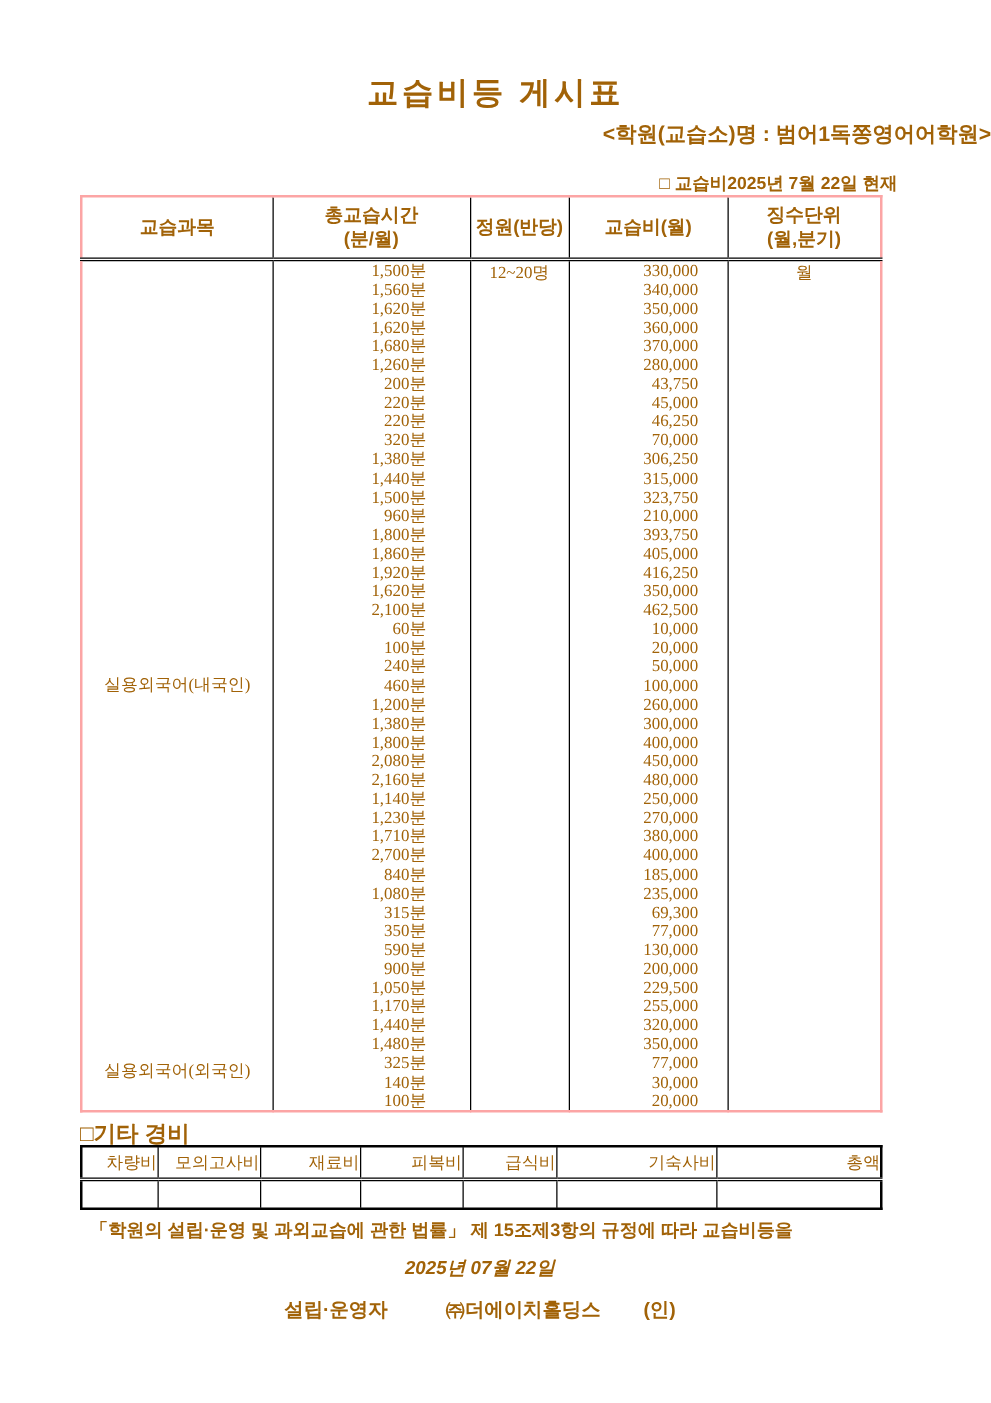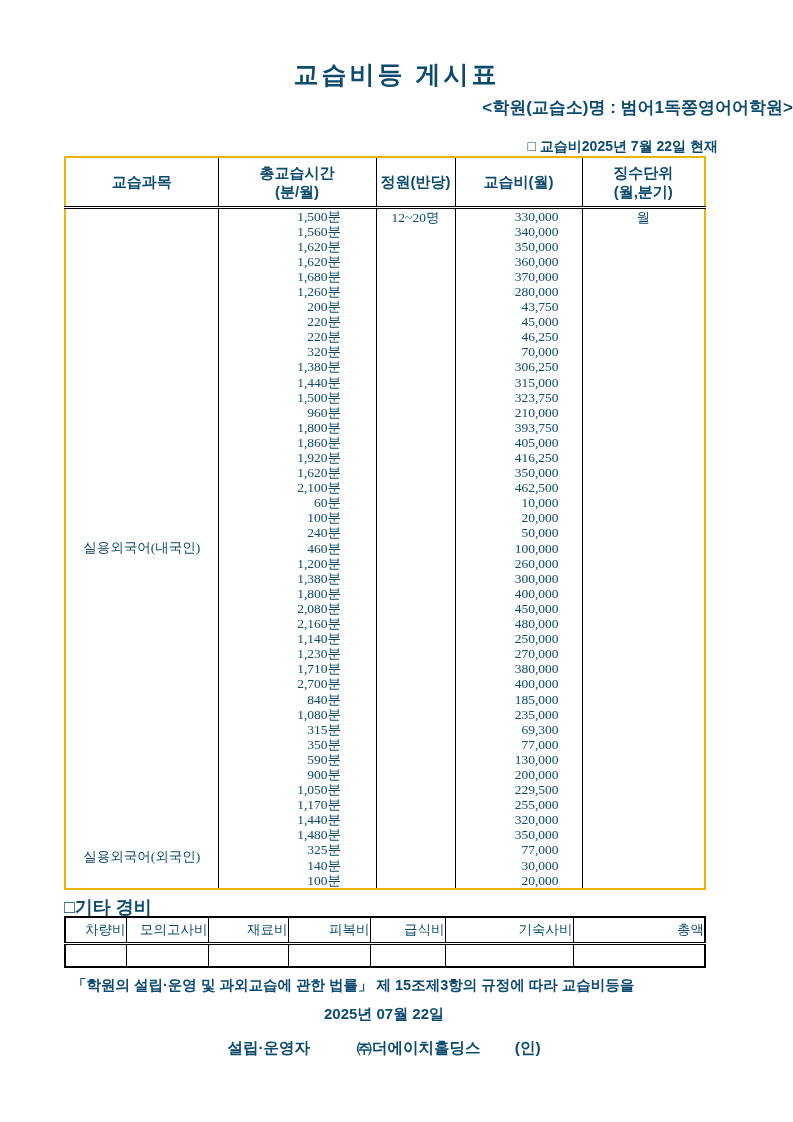--- a/index.html
+++ b/index.html
@@ -2,21 +2,21 @@
 <html lang="ko"><head>
 <meta charset="utf-8">
 <style>
   * { box-sizing: border-box; margin: 0; padding: 0; }
   html, body { background: #ffffff; }
   .page {
     position: relative;
     width: 793px;
     height: 1122px;
     background: #ffffff;
-    color: #0c4a6e;
+    color: #a16207;
     font-family: "Liberation Serif", serif;
     overflow: hidden;
   }
   .doc-title {
     padding-top: 58px;
     text-align: center;
     font-family: "Liberation Sans", sans-serif;
     font-weight: bold;
     font-size: 25px;
     line-height: 32px;
@@ -39,21 +39,21 @@
     font-family: "Liberation Sans", sans-serif;
     font-weight: bold;
     font-size: 14px;
     line-height: 20px;
   }
   table.fee-table {
     width: 640px;
     margin-left: 64px;
     border-collapse: collapse;
     table-layout: fixed;
-    border: 2px solid #eab308;
+    border: 2px solid #fca5a5;
   }
   table.fee-table th {
     border: 1px solid #000;
     border-bottom: 3px double #000;
     height: 50px;
     font-family: "Liberation Sans", sans-serif;
     font-weight: bold;
     font-size: 15px;
     line-height: 19px;
     text-align: center;
@@ -121,20 +121,21 @@
     line-height: 19px;
   }
   .notice .line2 { padding-left: 6px; }
   .footer-date {
     width: 640px;
     margin: 10px 0 0 64px;
     text-align: center;
     font-family: "Liberation Sans", sans-serif;
     font-weight: bold;
     font-size: 15px;
+    font-style: italic;
   }
   .signer-line {
     width: 640px;
     margin: 14px 0 0 64px;
     text-align: center;
     font-family: "Liberation Sans", sans-serif;
     font-weight: bold;
     font-size: 15.5px;
   }
   .signer-line .signer-label { margin-right: 42px; }

